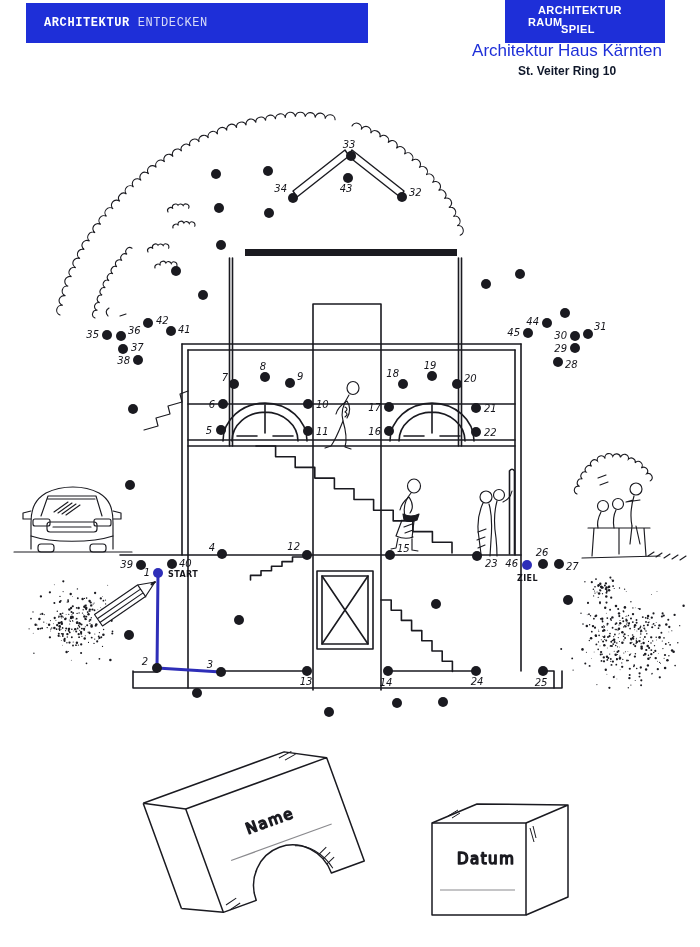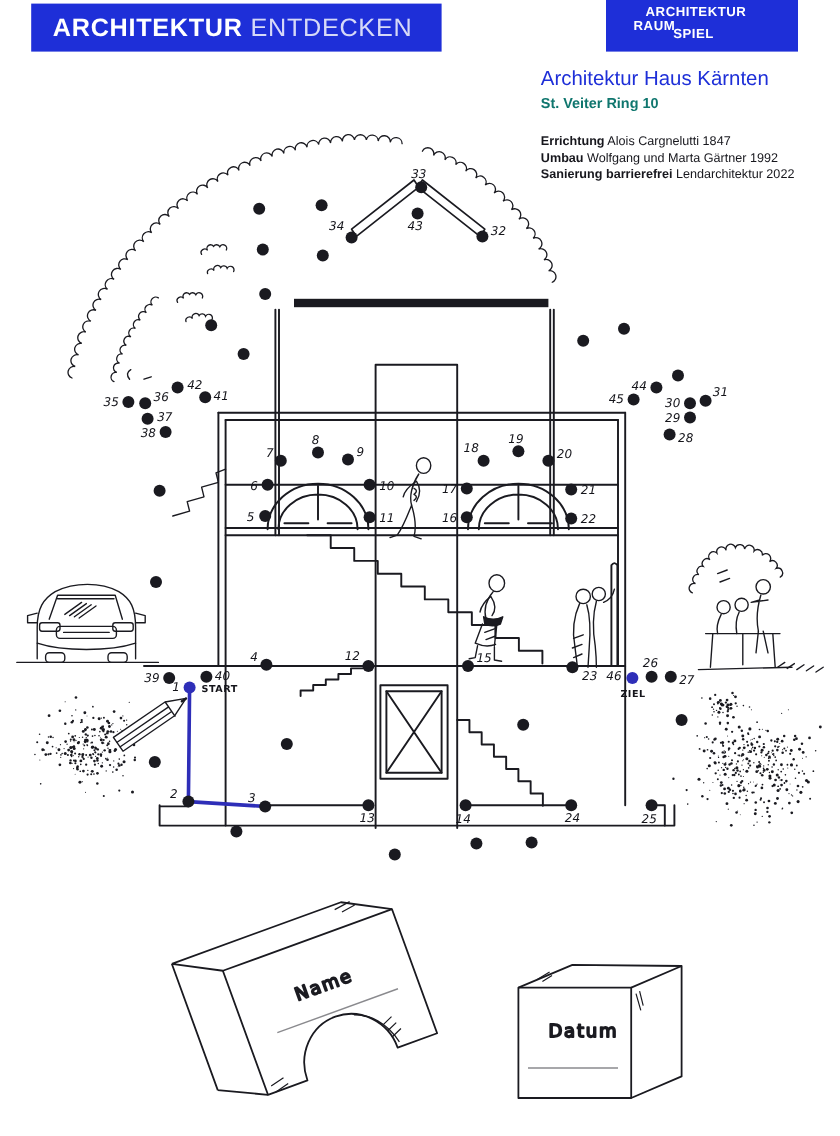--- a/index.html
+++ b/index.html
@@ -1,30 +1,30 @@
 <!DOCTYPE html>
 <html><head>
 <meta charset="utf-8">
 <style>
   html,body{margin:0;padding:0;}
   body{width:700px;height:947px;position:relative;background:#ffffff;overflow:hidden;
        font-family:"Liberation Sans",sans-serif;}
   .banner{position:absolute;left:26px;top:3px;width:342px;height:40px;background:#1e2fd8;
-          color:#fff;font-size:21px;letter-spacing:.6px;line-height:41px;padding-left:18px;
-          box-sizing:border-box;white-space:nowrap;}
+          color:#fff;font-size:12px;letter-spacing:.6px;line-height:41px;padding-left:18px;
+          box-sizing:border-box;white-space:nowrap;font-family:Liberation Mono, monospace;}
   .banner b{font-weight:700;}
   .banner span{font-weight:400;opacity:.82;}
   .logo{position:absolute;left:505px;top:0;width:160px;height:43px;background:#1e2fd8;color:#fff;}
   .logo .l1{position:absolute;left:33px;top:4px;font-size:11px;font-weight:700;letter-spacing:.4px;}
   .logo .l2{position:absolute;left:23px;top:16px;font-size:11px;font-weight:700;letter-spacing:.4px;}
   .logo .l3{position:absolute;left:56px;top:23px;font-size:11px;font-weight:700;letter-spacing:.4px;}
-  .title-block{position:absolute;top:57px;right:38px;text-align:left;}
+  .title-block{position:absolute;top:42px;right:38px;text-align:center;}
   .t1{font-size:17px;font-weight:500;color:#1e2fd8;line-height:18px;}
   .t2{font-size:17px;font-weight:700;color:#1e2fd8;line-height:18px;}
-  .addr{font-size:12px;font-weight:700;color:#0f766e;margin-top:5px;line-height:13px;}
+  .addr{font-size:12px;font-weight:700;color:#0f172a;margin-top:5px;line-height:13px;}
   .credits{margin-top:19px;font-size:10.5px;color:#17171d;line-height:13.5px;}
   .credit b{font-weight:700;}
   #sheet{position:absolute;left:0;top:0;}
   .num{font:italic 10px "DejaVu Sans",sans-serif;fill:#15151b;}
   .tag{font:bold 8px "DejaVu Sans",sans-serif;fill:#15151b;letter-spacing:.4px;}
   .blocktext{font:15px "DejaVu Sans",sans-serif;fill:#47474d;letter-spacing:1.5px;}
 </style>
 </head>
 <body>
 
@@ -32,25 +32,20 @@
 
 <div class="logo">
   <div class="l1">ARCHITEKTUR</div>
   <div class="l2">RAUM</div>
   <div class="l3">SPIEL</div>
 </div>
 
 <div class="title-block">
   <div class="t1">Architektur Haus Kärnten</div>
   <div class="addr">St. Veiter Ring 10</div>
-  <div class="credits">
-    <div class="credit"><b>Errichtung</b> <span>Alois Cargnelutti 1847</span></div>
-    <div class="credit"><b>Umbau</b> <span>Wolfgang und Marta Gärtner 1992</span></div>
-    <div class="credit"><b>Sanierung barrierefrei</b> <span>Lendarchitektur 2022</span></div>
-  </div>
 </div>
 
 <svg id="sheet" width="700" height="947" viewBox="0 0 700 947">
 
   <g id="g-trees" fill="none" stroke="#1a1a20" stroke-width="1.1" stroke-linecap="round">
       <path d="M60.0,315.0 A5,5 0 0 1 62.7,305.4 A5,5 0 0 1 65.5,295.8 A5,5 0 0 1 68.2,286.2 A5,5 0 0 1 71.5,276.7 A5,5 0 0 1 75.8,267.7 A5,5 0 0 1 80.0,258.6 A5,5 0 0 1 84.3,249.6 A5,5 0 0 1 89.6,241.1 A5,5 0 0 1 95.1,232.8 A5,5 0 0 1 100.7,224.5 A5,5 0 0 1 106.5,216.4 A5,5 0 0 1 113.1,208.9 A5,5 0 0 1 119.8,201.4 A5,5 0 0 1 126.4,194.0 A5,5 0 0 1 133.5,187.0 A5,5 0 0 1 141.1,180.5 A5,5 0 0 1 148.7,173.9 A5,5 0 0 1 156.3,167.4 A5,5 0 0 1 164.6,161.9 A5,5 0 0 1 173.1,156.6 A5,5 0 0 1 181.6,151.3 A5,5 0 0 1 190.0,146.0 A5,5 0 0 1 199.2,142.0 A5,5 0 0 1 208.4,138.1 A5,5 0 0 1 217.6,134.2 A5,5 0 0 1 226.9,130.5 A5,5 0 0 1 236.6,127.9 A5,5 0 0 1 246.2,125.3 A5,5 0 0 1 255.9,122.7 A5,5 0 0 1 265.6,120.5 A5,5 0 0 1 275.5,119.2 A5,5 0 0 1 285.4,117.9 A5,5 0 0 1 295.4,116.6 A5,5 0 0 1 305.3,116.6 A5,5 0 0 1 315.2,117.6 A5,5 0 0 1 325.2,118.7 A5,5 0 0 1 335.1,119.7"></path>
       <path d="M95.0,318.0 A4,4 0 0 1 97.4,310.4 A4,4 0 0 1 99.7,302.7 A4,4 0 0 1 102.1,295.1 A4,4 0 0 1 105.3,287.8 A4,4 0 0 1 109.1,280.7 A4,4 0 0 1 112.9,273.7 A4,4 0 0 1 116.9,266.8 A4,4 0 0 1 122.0,260.6 A4,4 0 0 1 127.0,254.4 A4,4 0 0 1 132.0,248.2"></path>
       <path d="M352.0,126.0 A5,5 0 0 1 361.3,129.6 A5,5 0 0 1 370.7,133.2 A5,5 0 0 1 379.8,137.2 A5,5 0 0 1 388.1,142.7 A5,5 0 0 1 396.4,148.3 A5,5 0 0 1 404.4,154.2 A5,5 0 0 1 411.8,160.9 A5,5 0 0 1 419.2,167.7 A5,5 0 0 1 426.2,174.8 A5,5 0 0 1 432.4,182.6 A5,5 0 0 1 438.6,190.5 A5,5 0 0 1 444.3,198.6 A5,5 0 0 1 448.8,207.6 A5,5 0 0 1 453.3,216.5 A5,5 0 0 1 457.2,225.7 A5,5 0 0 1 460.2,235.2"></path>
       <path d="M577.0,494.0 A4,4 0 0 1 579.6,486.4 A4,4 0 0 1 582.3,478.9 A4,4 0 0 1 586.0,472.0 A4,4 0 0 1 591.6,466.4 A4,4 0 0 1 597.4,460.9 A4,4 0 0 1 605.1,458.6 A4,4 0 0 1 612.8,456.4 A4,4 0 0 1 620.5,457.5 A4,4 0 0 1 628.4,459.2 A4,4 0 0 1 635.2,462.8 A4,4 0 0 1 641.3,468.0 A4,4 0 0 1 646.8,473.7 A4,4 0 0 1 650.2,480.9"></path>
       <path d="M168.0,212.0 A3,3 0 0 1 173.0,208.7 A3,3 0 0 1 178.0,205.3 A3,3 0 0 1 183.2,205.6 A3,3 0 0 1 188.6,208.3"></path>

